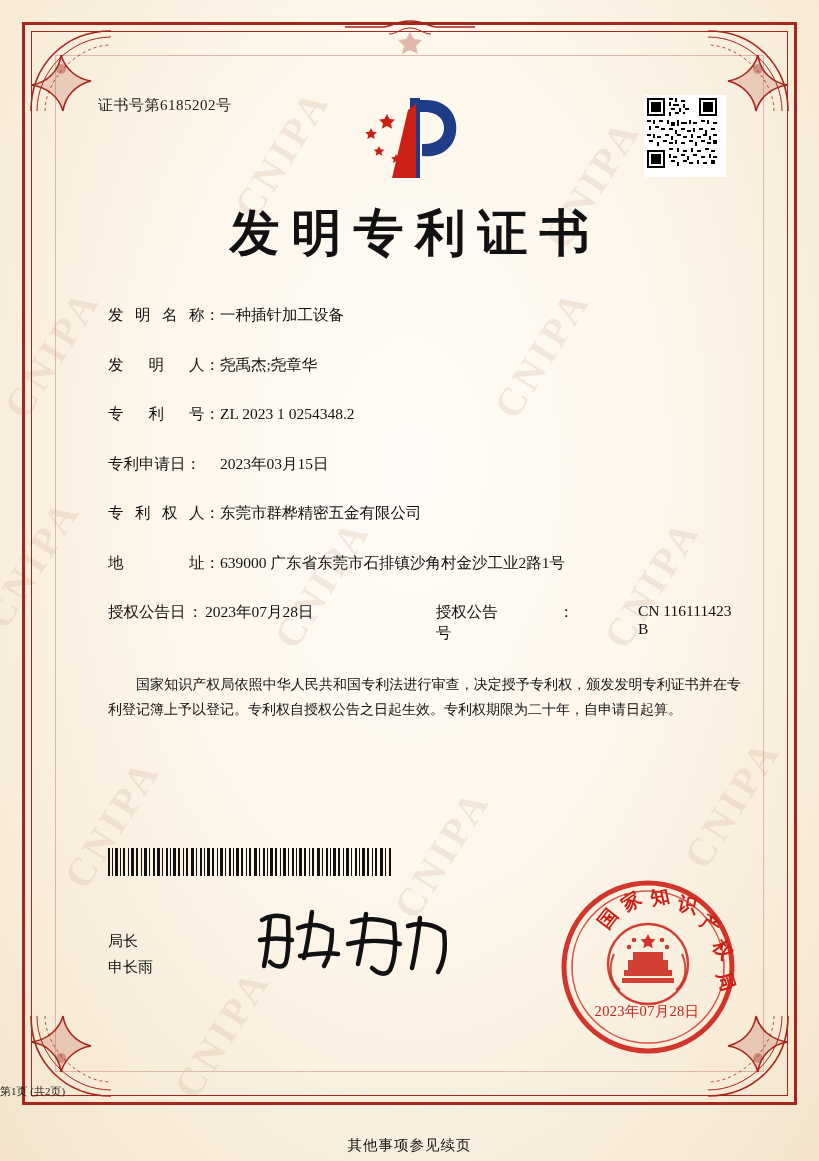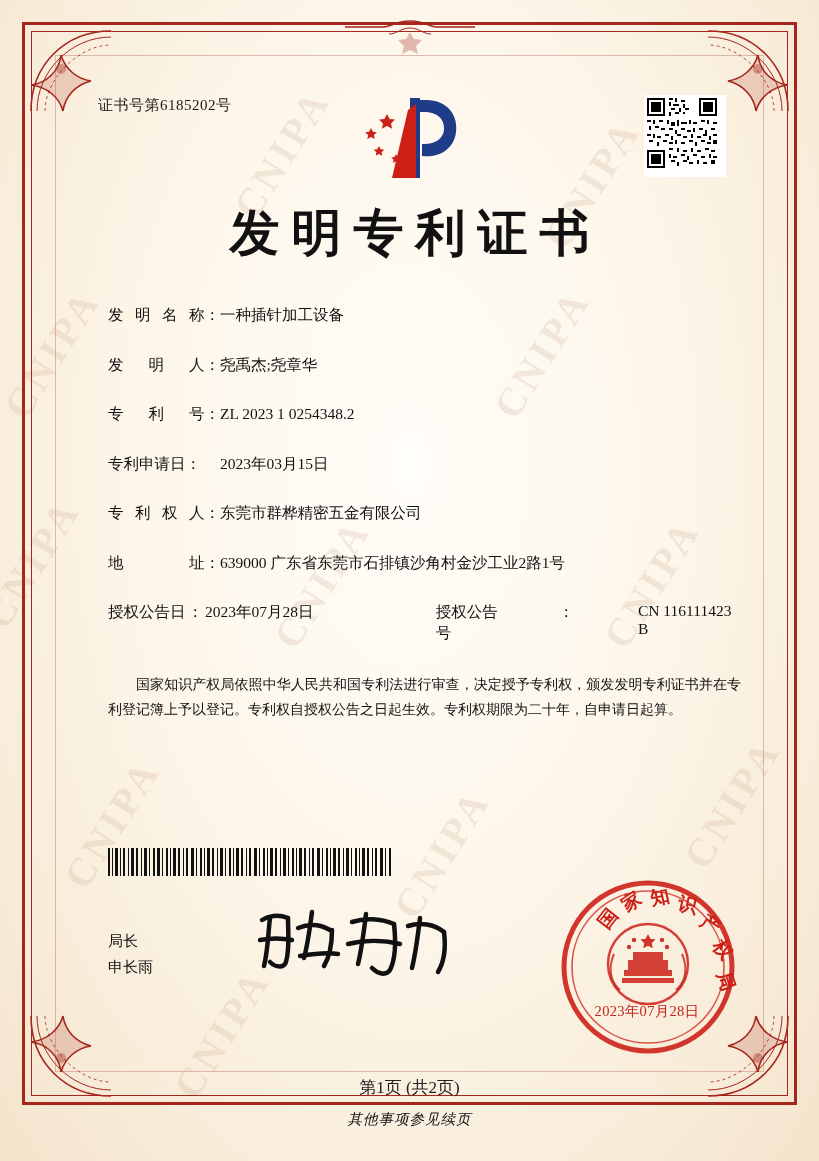--- a/index.html
+++ b/index.html
@@ -221,34 +221,32 @@
     color: #c0261c;
     letter-spacing: .3px;
   }
 
   
   .page-no {
     position: absolute;
     left: 0;
     right: 0;
     bottom: 62px;
-    text-align: center;
-    font-size: 17px;
+    font-size: 11px;
     color: #222;
   }
   .footer-note {
     position: absolute;
     left: 0;
     right: 0;
-    bottom: 32px;
+    bottom: 6px;
     text-align: center;
     font-size: 14.5px;
     color: #111;
     letter-spacing: 1px;
-    font-style: italic;
   }
 </style>
 </head>
 <body>
 
 <div class="page">
 
   <div class="watermarks">
     <div class="wm" style="left:210px; top:130px;">CNIPA</div>
     <div class="wm" style="left:520px; top:160px;">CNIPA</div>

